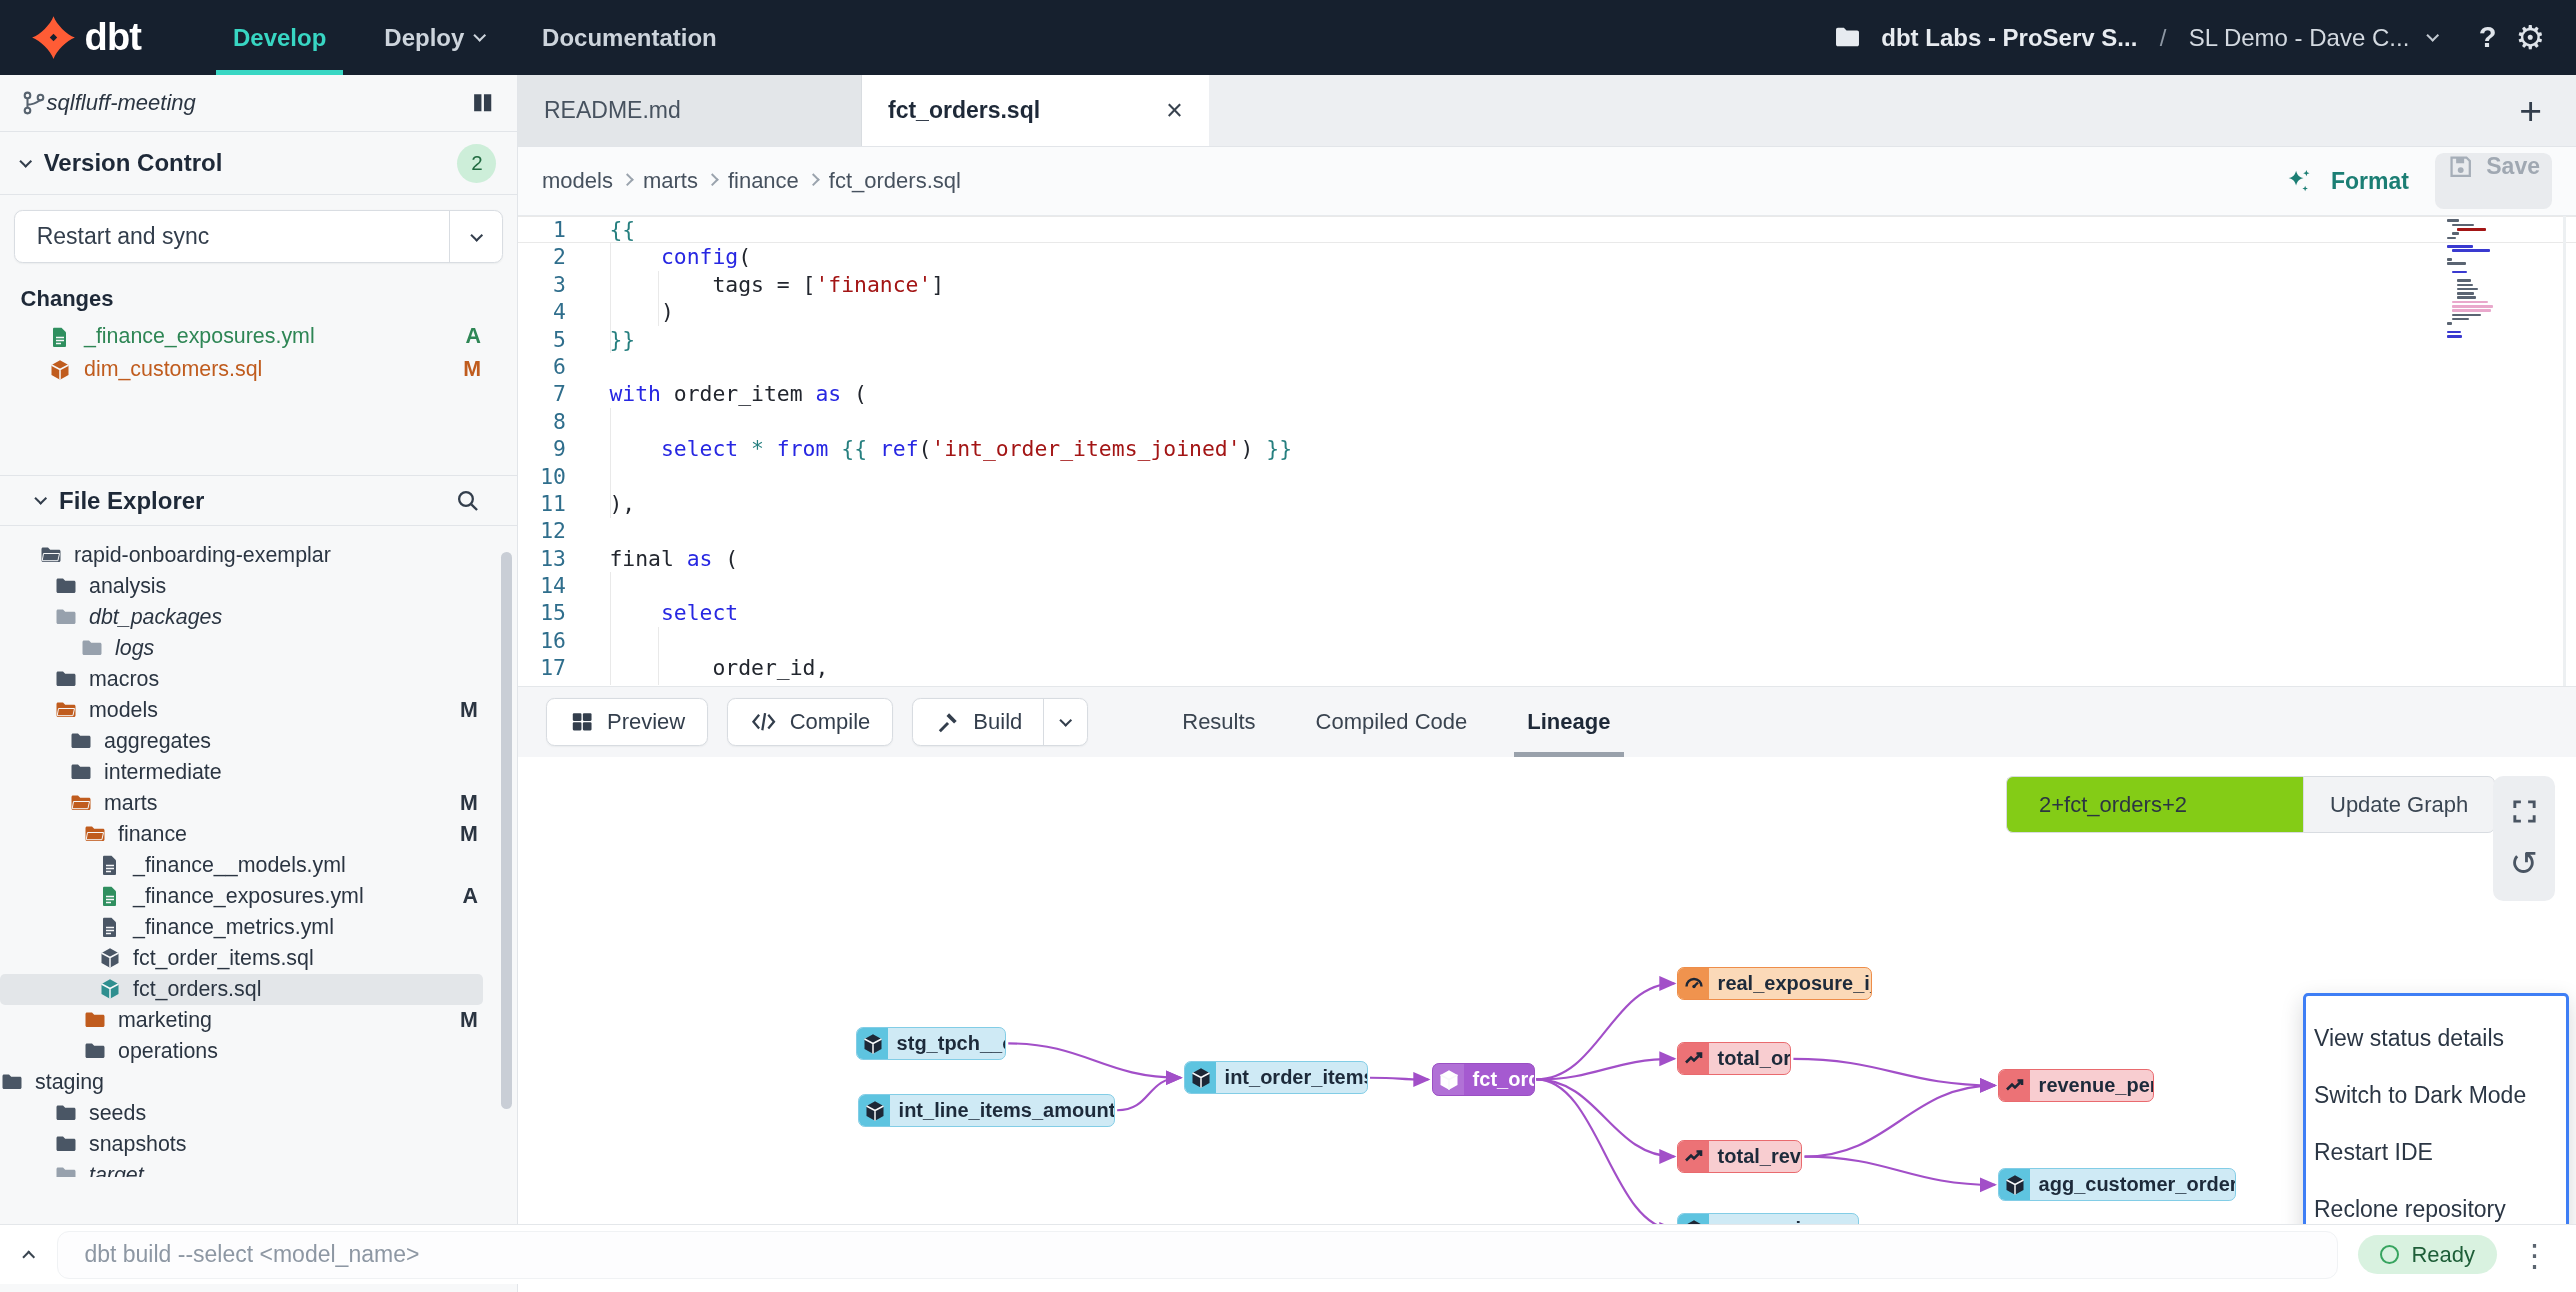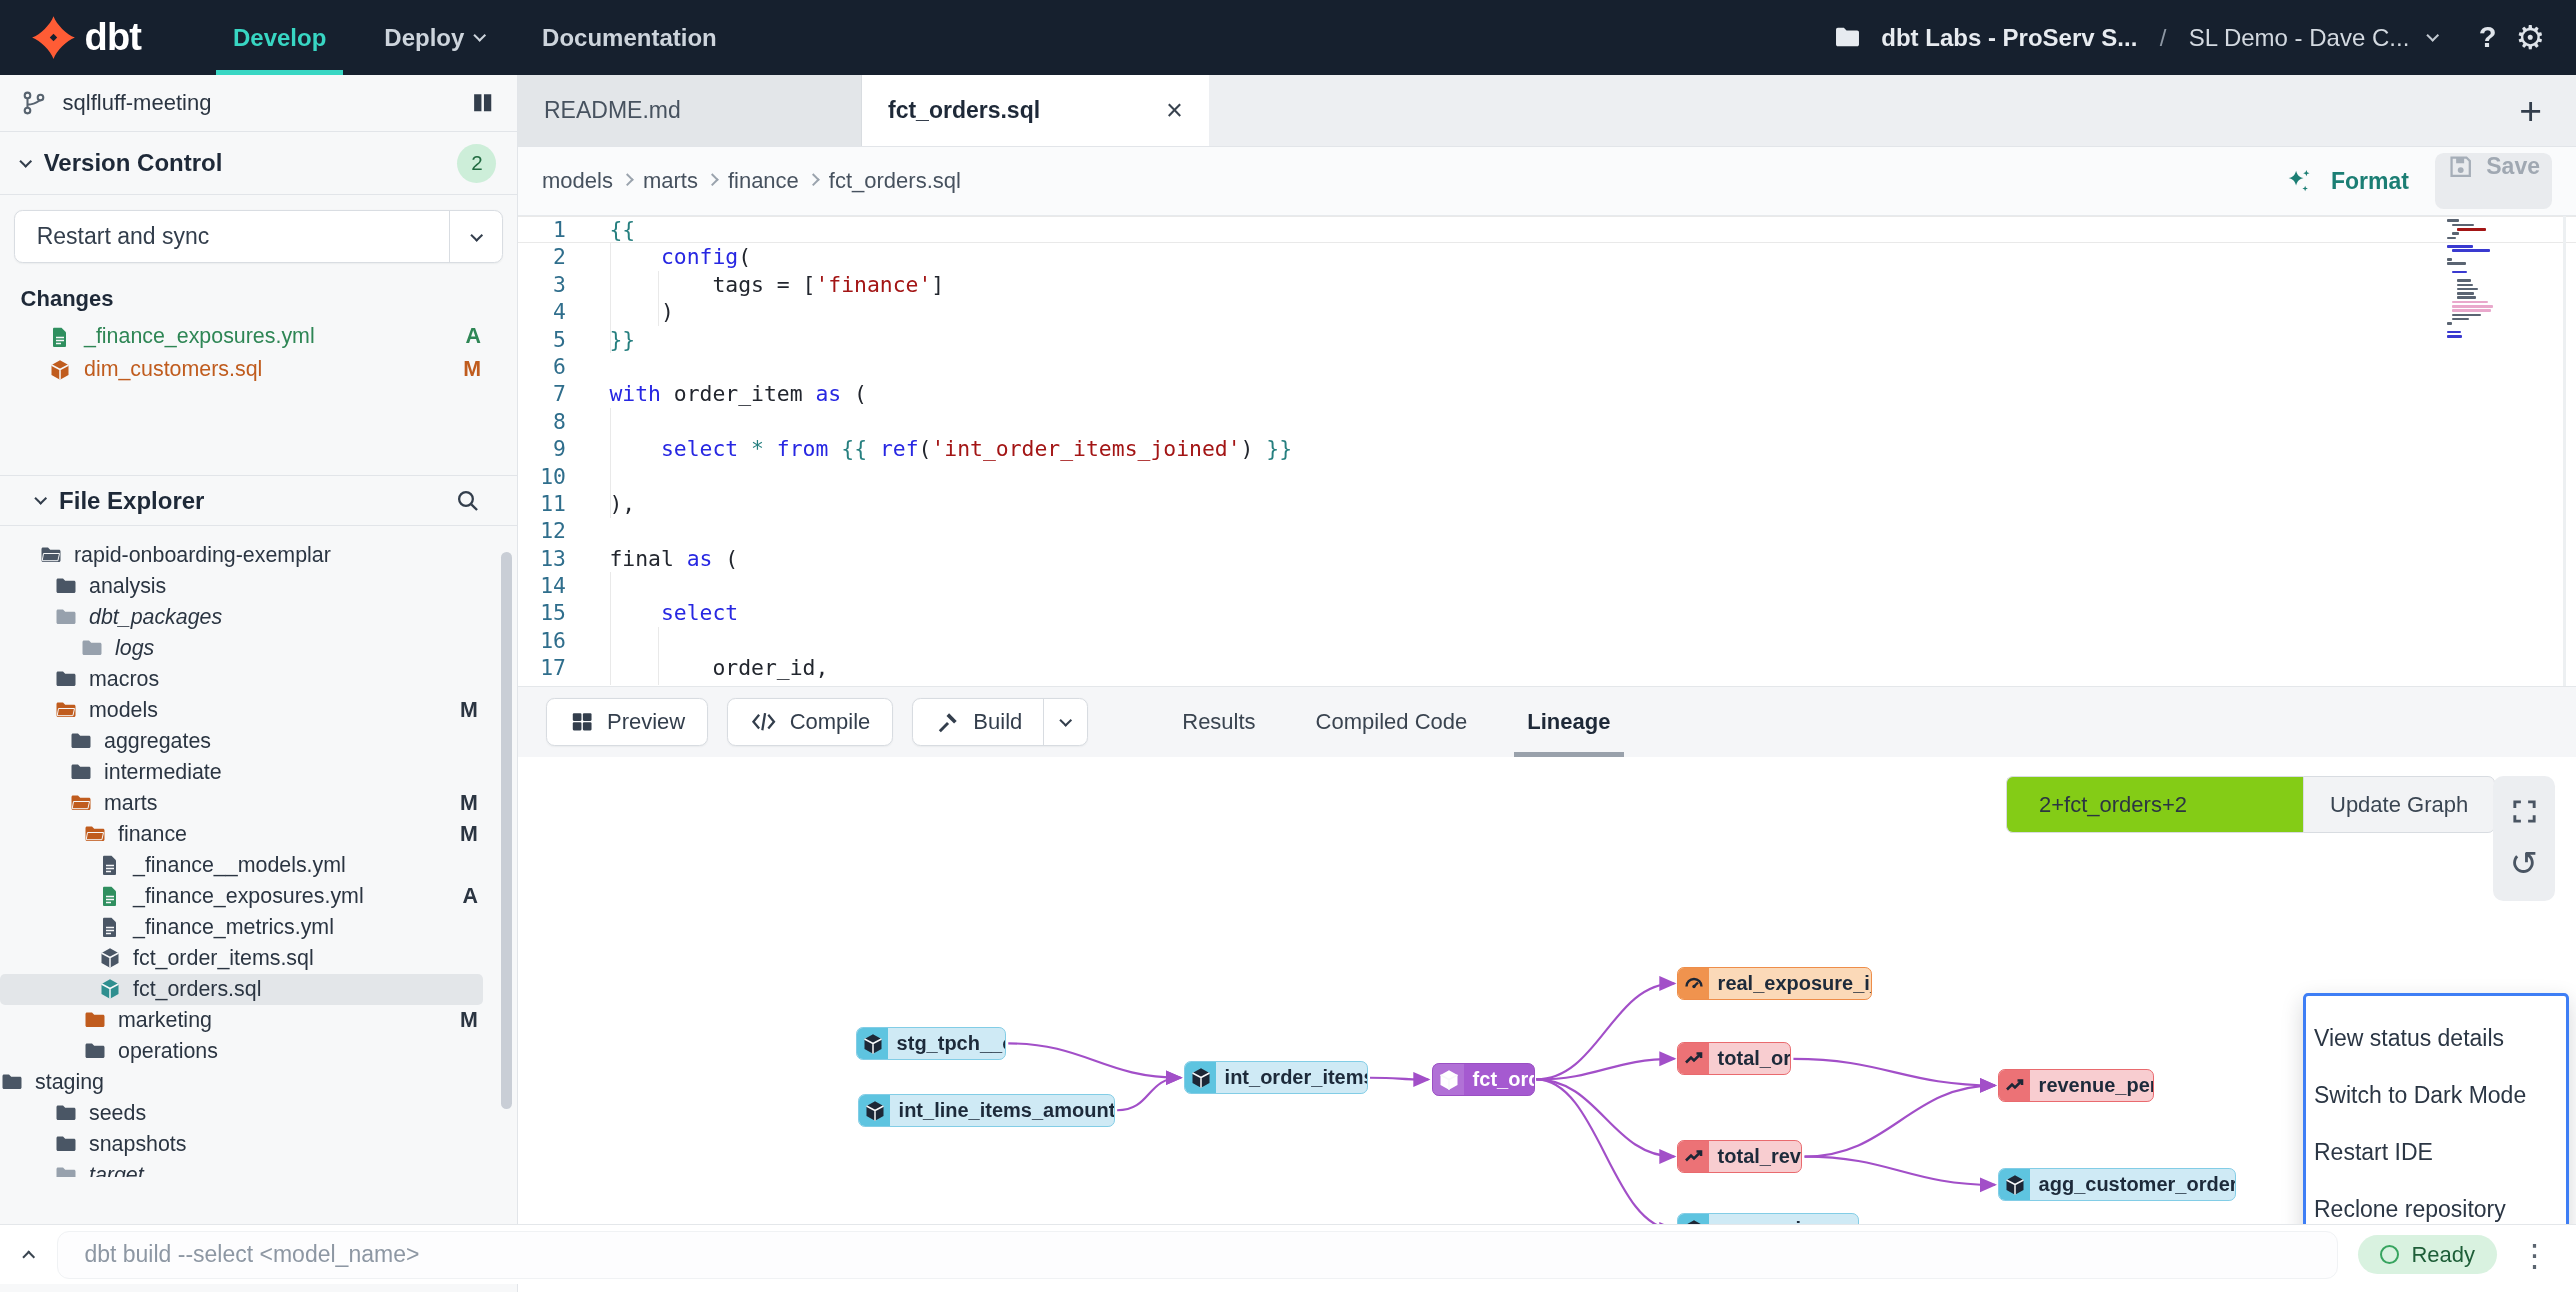--- a/index.html
+++ b/index.html
@@ -19,21 +19,21 @@
   .acct { font-size:24px; font-weight:700; color:#e7ebf0; }
   .acct-sep { font-size:24px; color:#8d97a3; margin:0 3.4px; }
   .proj { font-size:24px; color:#d3d9e0; }
   .help-q { font-size:29px; font-weight:700; color:#dfe4ea; margin-left:22px; }
   .chev { display:inline-block; width:9.4px; height:9.4px; border-right:2.6px solid currentColor; border-bottom:2.6px solid currentColor; transform:rotate(45deg); margin-top:-3.4px; }
   .chev.right { transform:rotate(-45deg); }
   .chev.up { transform:rotate(-135deg); margin-top:5.1px; }
 
   
   .sidebar { position:absolute; left:0; top:75px; bottom:0; width:518px; background:#f7f8f9; border-right:0.9px solid #e2e5e9; z-index:10; }
-  .brrow { height:57px; display:flex; align-items:center; gap:16px; padding:0 20.6px; border-bottom:0.9px solid #e2e5e9; color:#2b3542; font-size:22px; }
+  .brrow { height:57px; display:flex; align-items:center; gap:0; padding:0 20.6px; border-bottom:0.9px solid #e2e5e9; color:#2b3542; font-size:22px;font-style:italic; }
   .vchead { height:63px; display:flex; align-items:center; gap:13.7px; padding:0 20.6px; border-bottom:0.9px solid #e2e5e9; }
   .vchead .ttl { font-size:24px; font-weight:700; color:#1e2938; }
   .badge { margin-left:auto; width:39px; height:39px; border-radius:50%; background:#cdeed9; color:#216b41; font-size:20.6px; display:flex; align-items:center; justify-content:center; }
   .commit { margin:15.4px 13.7px; height:53px; display:flex; align-items:stretch; background:#fff; border:0.9px solid #d9dde2; border-radius:8.6px; box-shadow:0 0.9px 1.7px rgba(20,30,40,.05); }
   .commit .lbl { flex:1; display:flex; align-items:center; padding-left:22px; font-size:23px; color:#333e4c; }
   .commit .dd { width:53px; display:flex; align-items:center; justify-content:center; border-left:0.9px solid #d9dde2; color:#333e4c; }
   .chlabel { padding:6.9px 20.6px 8.6px; font-weight:700; font-size:22px; color:#1e2938; }
   .chrow { height:33px; display:flex; align-items:center; gap:12px; padding:0 36px 0 48px; font-size:21.4px; }
   .chrow .st { margin-left:auto; font-weight:700; font-size:21.4px; }
   .c-green { color:#2e8655; } .c-orange { color:#c05c1e; } .c-teal { color:#2a8888; } .c-muted { color:#8d97a3; font-style:italic; }

